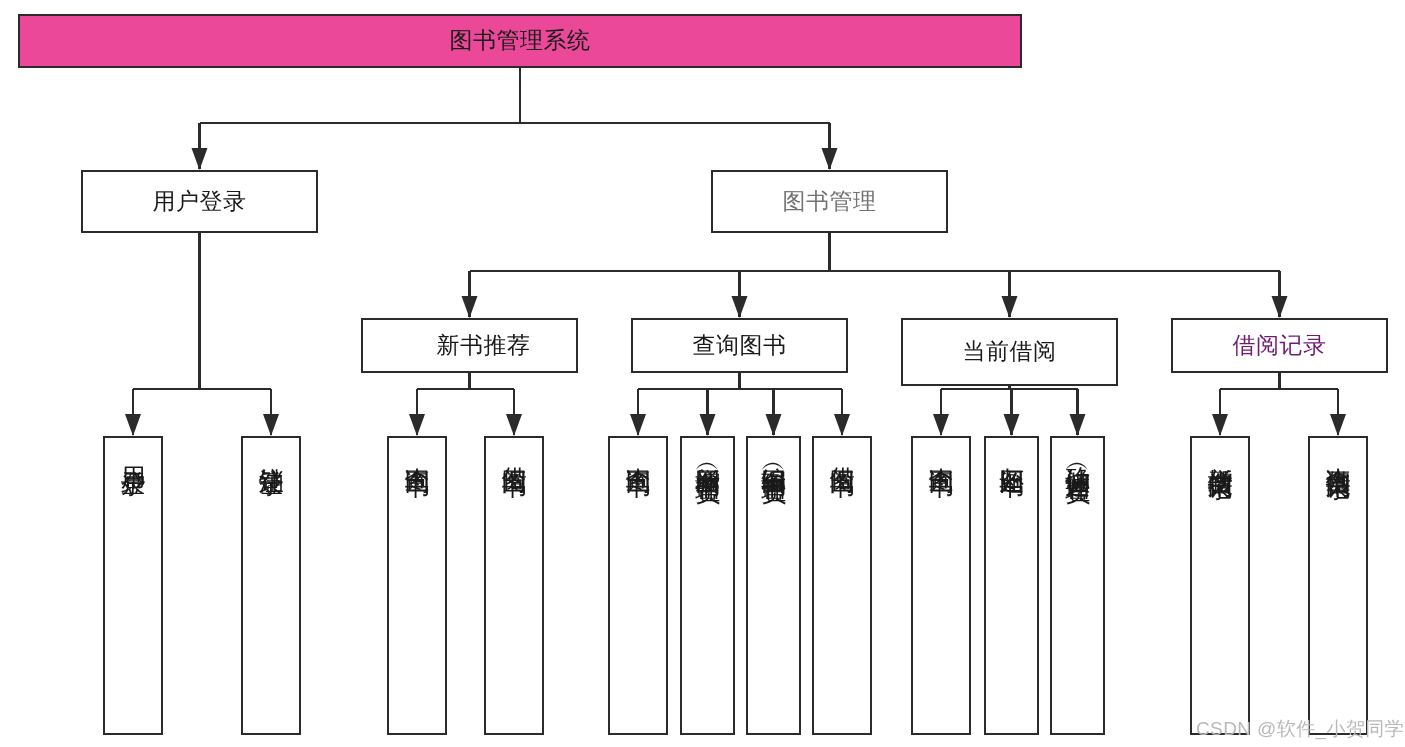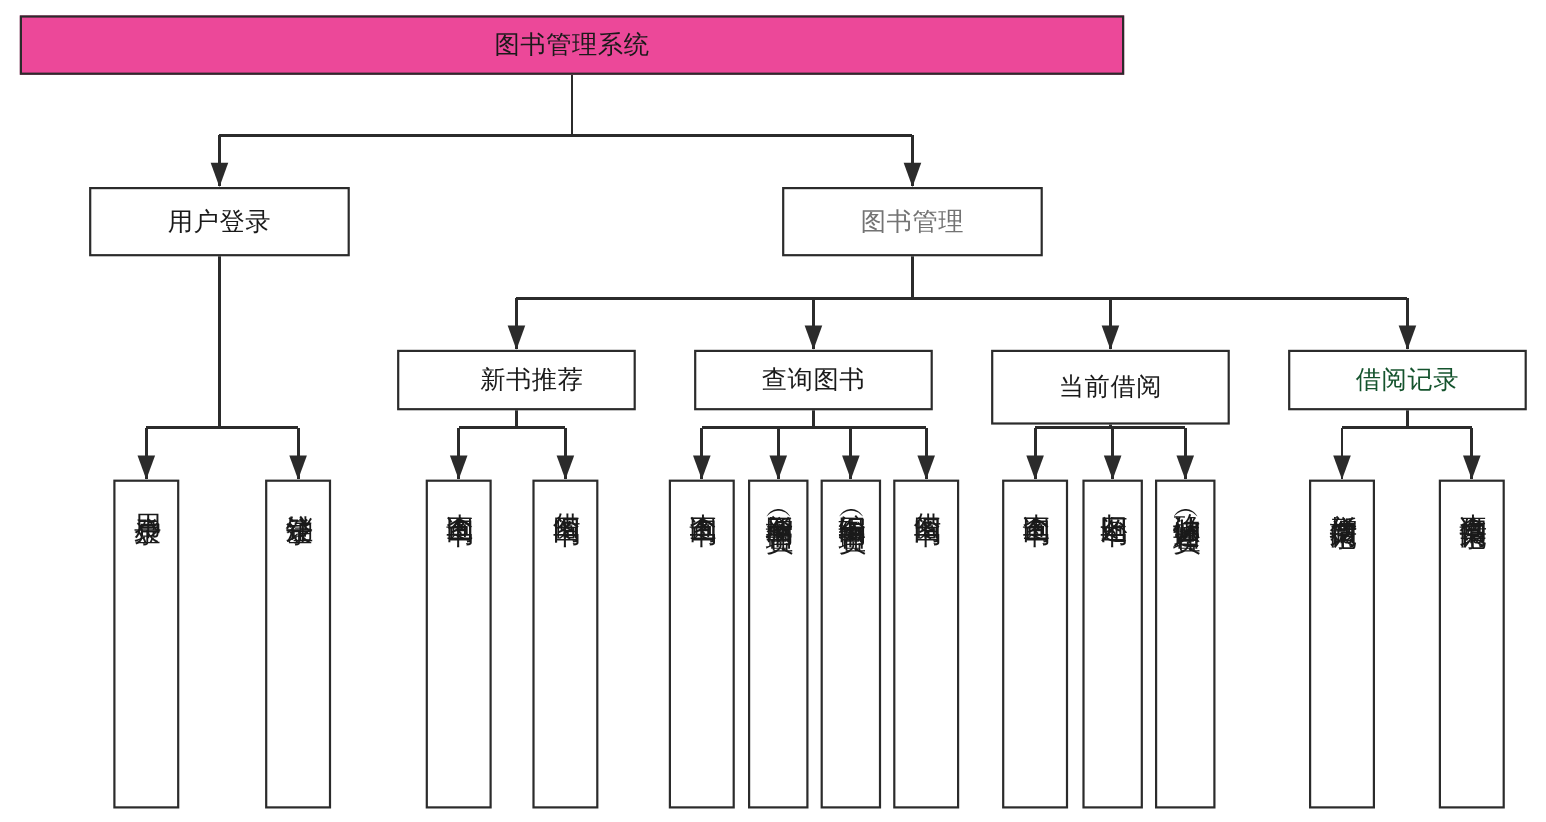--- a/index.html
+++ b/index.html
@@ -139,21 +139,21 @@
       </div>
       <div class="node horiz" style="left: 361px; top: 318px; width: 217px; height: 55px; border-color: rgb(43, 43, 43); background: rgb(255, 255, 255); color: rgb(26, 26, 26); padding-left: 28px;">
         <span class="node-label">新书推荐</span>
       </div>
       <div class="node horiz" style="left: 631px; top: 318px; width: 217px; height: 55px; border-color: rgb(43, 43, 43); background: rgb(255, 255, 255); color: rgb(26, 26, 26);">
         <span class="node-label">查询图书</span>
       </div>
       <div class="node horiz" style="left: 901px; top: 318px; width: 217px; height: 68px; border-color: rgb(43, 43, 43); background: rgb(255, 255, 255); color: rgb(26, 26, 26);">
         <span class="node-label">当前借阅</span>
       </div>
-      <div class="node horiz" style="left: 1171px; top: 318px; width: 217px; height: 55px; border-color: rgb(43, 43, 43); background: rgb(255, 255, 255); color: #14532d;">
+      <div class="node horiz" style="left: 1171px; top: 318px; width: 217px; height: 55px; border-color: rgb(43, 43, 43); background: rgb(255, 255, 255); color: #701a75;">
         <span class="node-label">借阅记录</span>
       </div>
       <div class="node vert" style="left: 103px; top: 436px; width: 60px; height: 299px; border-color: rgb(43, 43, 43); background: rgb(255, 255, 255); color: rgb(26, 26, 26);">
         <span class="node-label">用户登录</span>
       </div>
       <div class="node vert" style="left: 241px; top: 436px; width: 60px; height: 299px; border-color: rgb(43, 43, 43); background: rgb(255, 255, 255); color: rgb(26, 26, 26);">
         <span class="node-label">注销登录</span>
       </div>
       <div class="node vert" style="left: 387px; top: 436px; width: 60px; height: 299px; border-color: rgb(43, 43, 43); background: rgb(255, 255, 255); color: rgb(26, 26, 26);">
         <span class="node-label">查询图书</span>
@@ -182,13 +182,14 @@
       <div class="node vert" style="left: 1050px; top: 436px; width: 55px; height: 299px; border-color: rgb(43, 43, 43); background: rgb(255, 255, 255); color: rgb(26, 26, 26);">
         <span class="node-label">确认归还（管理员）</span>
       </div>
       <div class="node vert" style="left: 1190px; top: 436px; width: 60px; height: 299px; border-color: rgb(43, 43, 43); background: rgb(255, 255, 255); color: rgb(26, 26, 26);">
         <span class="node-label">新增借阅记录</span>
       </div>
       <div class="node vert" style="left: 1308px; top: 436px; width: 60px; height: 299px; border-color: rgb(43, 43, 43); background: rgb(255, 255, 255); color: rgb(26, 26, 26);">
         <span class="node-label">查询借阅记录</span>
       </div>
     </div>
+  <div class="watermark" style="left: 1196px; top: 716px; color: rgb(185, 185, 185);">CSDN @软件_小贺同学</div>
 </div>
 
 </body></html>

